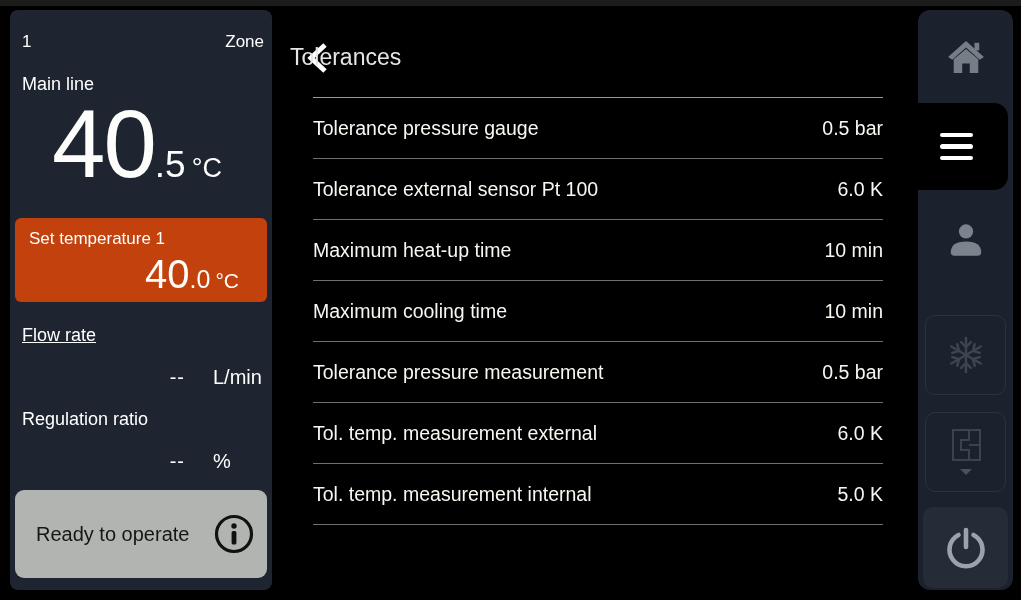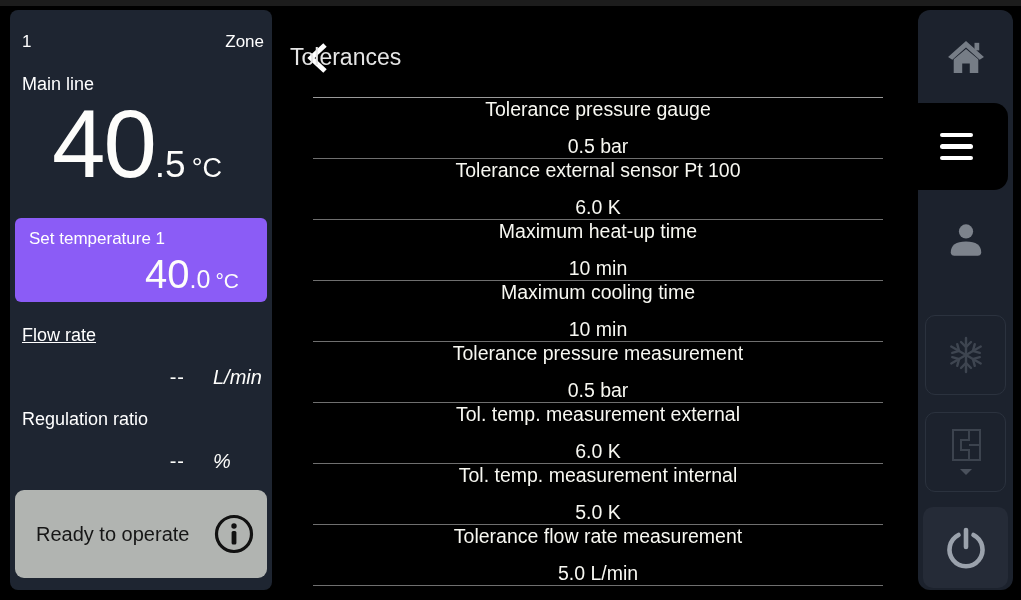--- a/index.html
+++ b/index.html
@@ -14,49 +14,49 @@
     background:#1e2531; border-radius:8px; }
   .zone-header { position:absolute; left:12px; right:8px; top:22px;
     display:flex; justify-content:space-between; font-size:17px; color:#fff; }
   .line-label { position:absolute; left:12px; top:64px; font-size:18px; color:#fff; }
   .main-temp { position:absolute; left:0; right:8px; top:86px; text-align:center; white-space:nowrap; }
   .main-temp .big  { font-size:96px; line-height:1; letter-spacing:-2px; color:#fdfdfb; }
   .main-temp .dec  { font-size:37px; color:#fdfdfb; }
   .main-temp .unit { font-size:27px; color:#fdfdfb; margin-left:6px; }
 
   .set-card { position:absolute; left:5px; right:5px; top:208px; height:84px;
-    background:#8b5cf6; border-radius:6px; }
+    background:#c2410c; border-radius:6px; }
   .set-label { position:absolute; left:14px; top:11px; font-size:17px; color:#fff; }
   .set-value { position:absolute; right:28px; bottom:8px; white-space:nowrap; }
   .set-value .sv-big  { font-size:40px; line-height:1; color:#fdfdfb; }
   .set-value .sv-dec  { font-size:25px; color:#fdfdfb; }
   .set-value .sv-unit { font-size:21px; color:#fdfdfb; margin-left:5px; }
 
   .m-label { position:absolute; left:12px; font-size:18px; color:#fff; }
   .m-label.flow { top:315px;text-decoration:underline; }
   .m-label.reg  { top:399px; }
   .m-row { position:absolute; left:0; width:100%; height:26px; font-size:20px; color:#fdfdfb; }
   .m-row.flow { top:356px; }
   .m-row.reg  { top:440px; }
   .m-val  { position:absolute; right:87px; letter-spacing:1px; }
-  .m-unit { position:absolute; left:203px;font-style:italic; }
+  .m-unit { position:absolute; left:203px; }
 
   .status { position:absolute; left:5px; right:5px; bottom:12px; height:88px;
     background:#b1b4b1; border-radius:9px; display:flex; align-items:center; }
   .status-label { margin-left:21px; font-size:20px; color:#161616; }
   .status .info-wrap { position:absolute; right:12px; top:50%; transform:translateY(-50%); width:42px; height:42px; }
 
   
   .back-btn { position:absolute; left:306px; top:38px; width:38px; height:40px;
     background:none; border:none; cursor:pointer; }
   .page-title { position:absolute; left:290px; width:610px; top:44px;
     font-size:23px; font-weight:400; color:#e5e5e5; }
   .rows { position:absolute; left:313px; top:97px; width:570px; border-top:1px solid #9a9a9a; }
   .row { height:61px; display:flex; align-items:center; justify-content:space-between;
-    border-bottom:1px solid #6f6f6f; font-size:19.5px;flex-direction:column; }
+    border-bottom:1px solid #6f6f6f; font-size:19.5px; }
   .row .lbl { color:#f8f8f2; }
   .row .val { color:#f8f8f2; white-space:nowrap; }
 
   
   .sidebar { position:absolute; left:918px; top:10px; width:95px; height:580px;
     background:#1c222d; border-radius:12px; }
   .side-btn { position:absolute; background:none; border:none; cursor:pointer;
     display:flex; align-items:center; justify-content:center; }
   .btn-home { left:0; top:0; width:95px; height:93px; color:#767d86; }
   .active-tab { position:absolute; left:-13px; top:93px; width:103px; height:87px;
@@ -150,24 +150,20 @@
       <span class="val">0.5 bar</span>
     </div>
     <div class="row">
       <span class="lbl">Tol. temp. measurement external</span>
       <span class="val">6.0 K</span>
     </div>
     <div class="row">
       <span class="lbl">Tol. temp. measurement internal</span>
       <span class="val">5.0 K</span>
     </div>
-    <div class="row">
-      <span class="lbl">Tolerance flow rate measurement</span>
-      <span class="val">5.0 L/min</span>
-    </div>
   </div>
 
   <nav class="sidebar">
     <button class="side-btn btn-home">
       <span>
         <svg width="38" height="34" viewBox="0 0 40 36" fill="currentColor">
           <rect x="29" y="3" width="5" height="8"></rect>
           <path d="M20 1 L39 18 L34.5 21 L20 8 L5.5 21 L1 18 Z"></path>
           <path d="M7 20.5 L20 9.5 L33 20.5 V35 H24 V25 H16 V35 H7 Z"></path>
         </svg>

